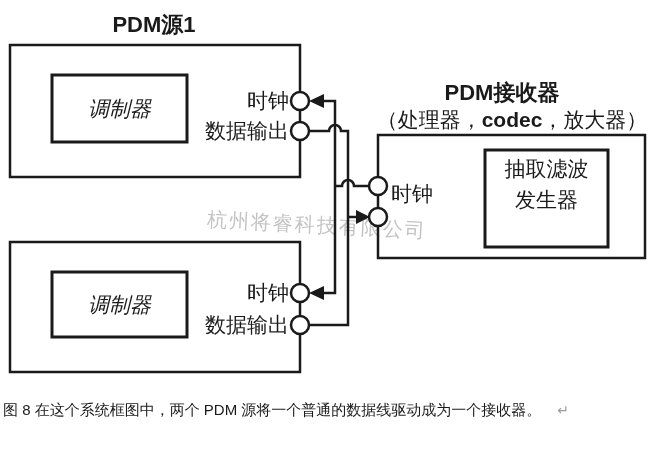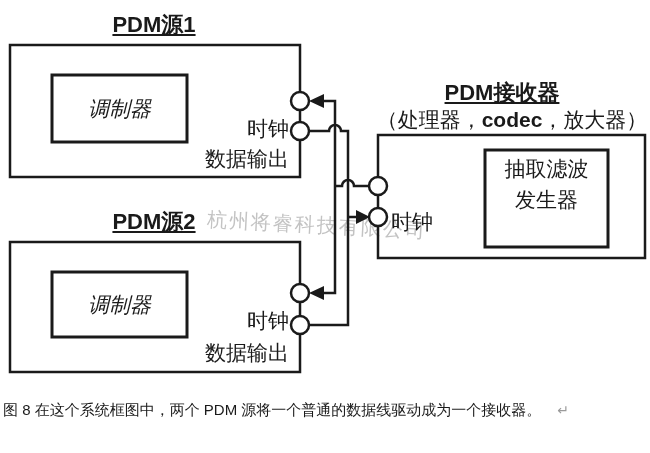--- a/index.html
+++ b/index.html
@@ -20,22 +20,22 @@
     font-size: 20px;
     letter-spacing: 2px;
     color: #c3c3c3;
     transform: rotate(3deg);
     transform-origin: left center;
     white-space: nowrap;
     z-index: 1;
     user-select: none;
   }
   svg.diagram { position: absolute; left: 0; top: 0; z-index: 2; }
-  .label { position: absolute; z-index: 3; font-size: 21px; line-height: 26px; white-space: nowrap; margin-top: 28px; }
-  .box-title { position: absolute; z-index: 3; font-size: 22px; line-height: 26px; font-weight: 700; text-align: center; text-decoration: underline; }
+  .label { position: absolute; z-index: 3; font-size: 21px; line-height: 26px; white-space: nowrap; }
+  .box-title { position: absolute; z-index: 3; font-size: 22px; line-height: 26px; font-weight: 700; text-align: center; }
   .subtitle { position: absolute; z-index: 3; font-size: 21px; line-height: 24px; text-align: center; white-space: nowrap; }
   .subtitle .b { font-weight: 700; }
   .inner-label {
     position: absolute; z-index: 3;
     display: flex; align-items: center; justify-content: center;
     font-size: 21px;
     font-style: italic;
   }
   .dec-label {
     position: absolute; z-index: 3;
@@ -85,21 +85,20 @@
       <circle cx="300" cy="101" r="9"></circle>
       <circle cx="300" cy="131" r="9"></circle>
       <circle cx="300" cy="293" r="9"></circle>
       <circle cx="300" cy="325" r="9"></circle>
       <circle cx="378" cy="186" r="9"></circle>
       <circle cx="378" cy="217" r="9"></circle>
     </g>
   </svg>
 
   <div class="box-title" style="left:54px; top:12px; width:200px;">PDM源1</div>
-  <div class="box-title" style="left:54px; top:209px; width:200px;">PDM源2</div>
   <div class="box-title" style="left:371px; top:80px; width:262px;">PDM接收器</div>
   <div class="subtitle" style="left:366px; top:108px; width:292px;">
     <span>（处理器，</span><span class="b">codec</span><span>，放大器）</span>
   </div>
 
   <div class="inner-label" style="left:52px; top:75px; width:135px; height:67px;">调制器</div>
   <div class="inner-label" style="left:52px; top:272px; width:135px; height:65px;">调制器</div>
   <div class="dec-label" style="left:485px; top:153px; width:123px;">
     <div>抽取滤波</div>
     <div>发生器</div>

